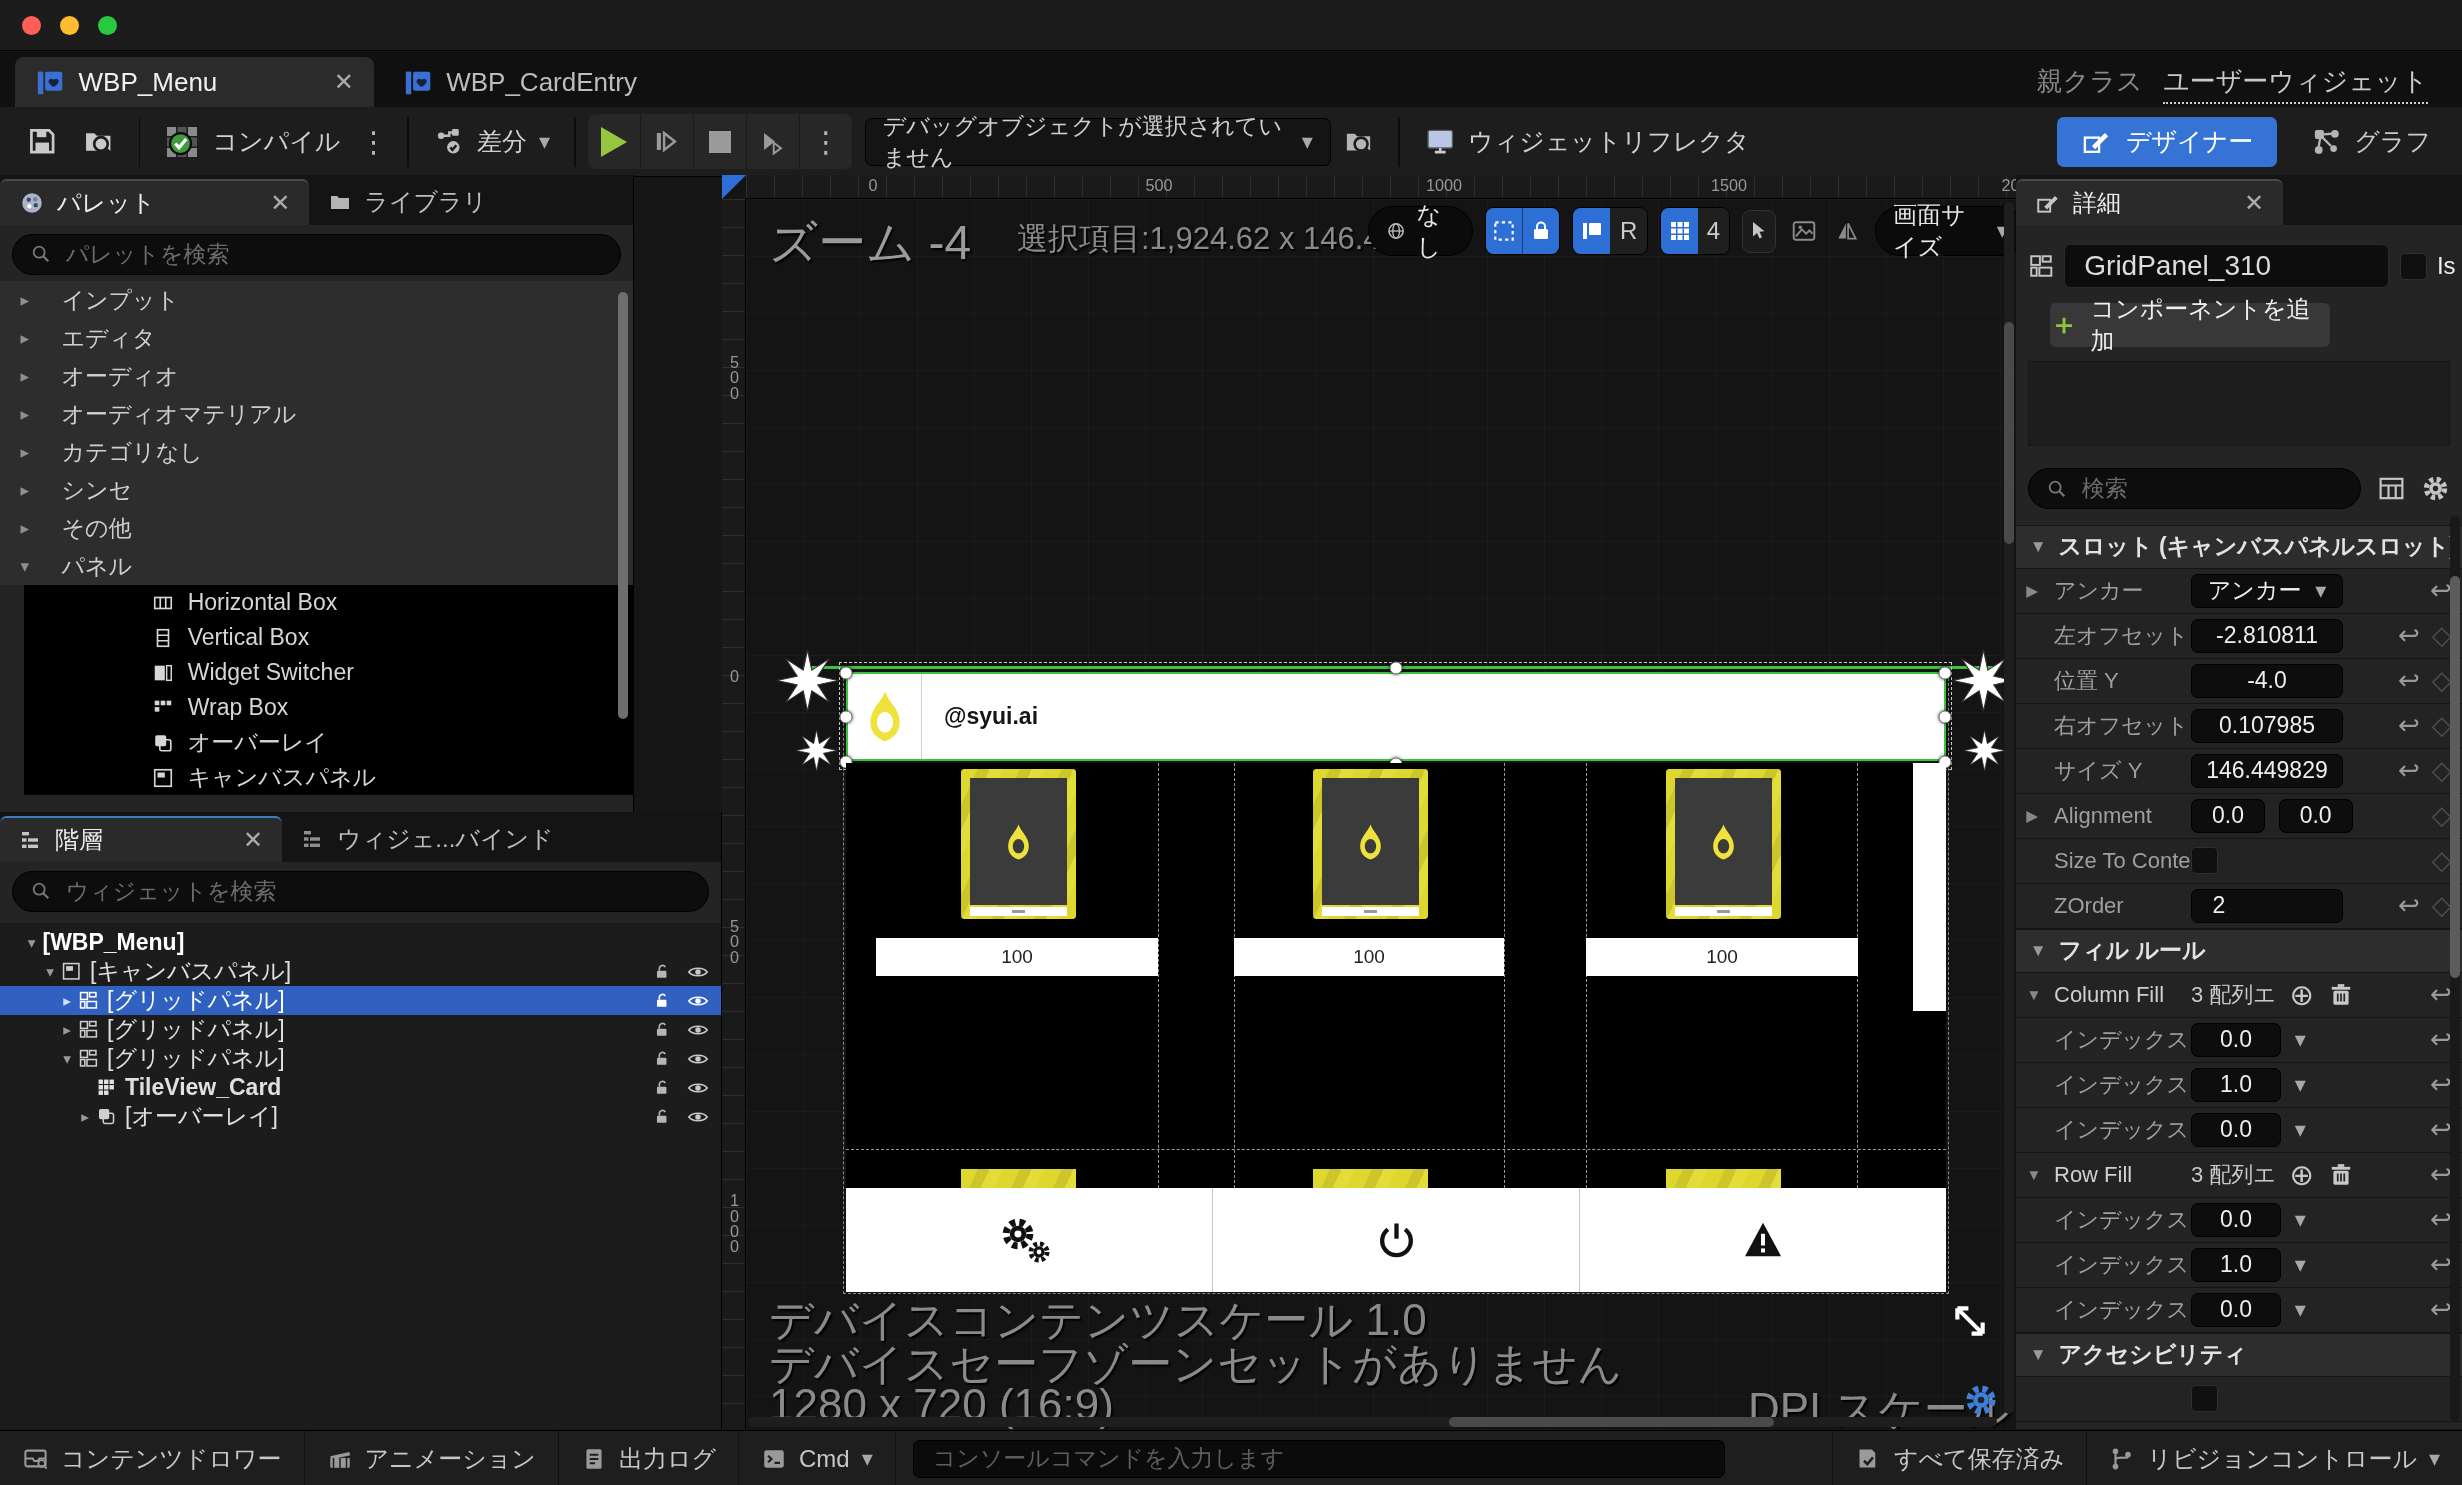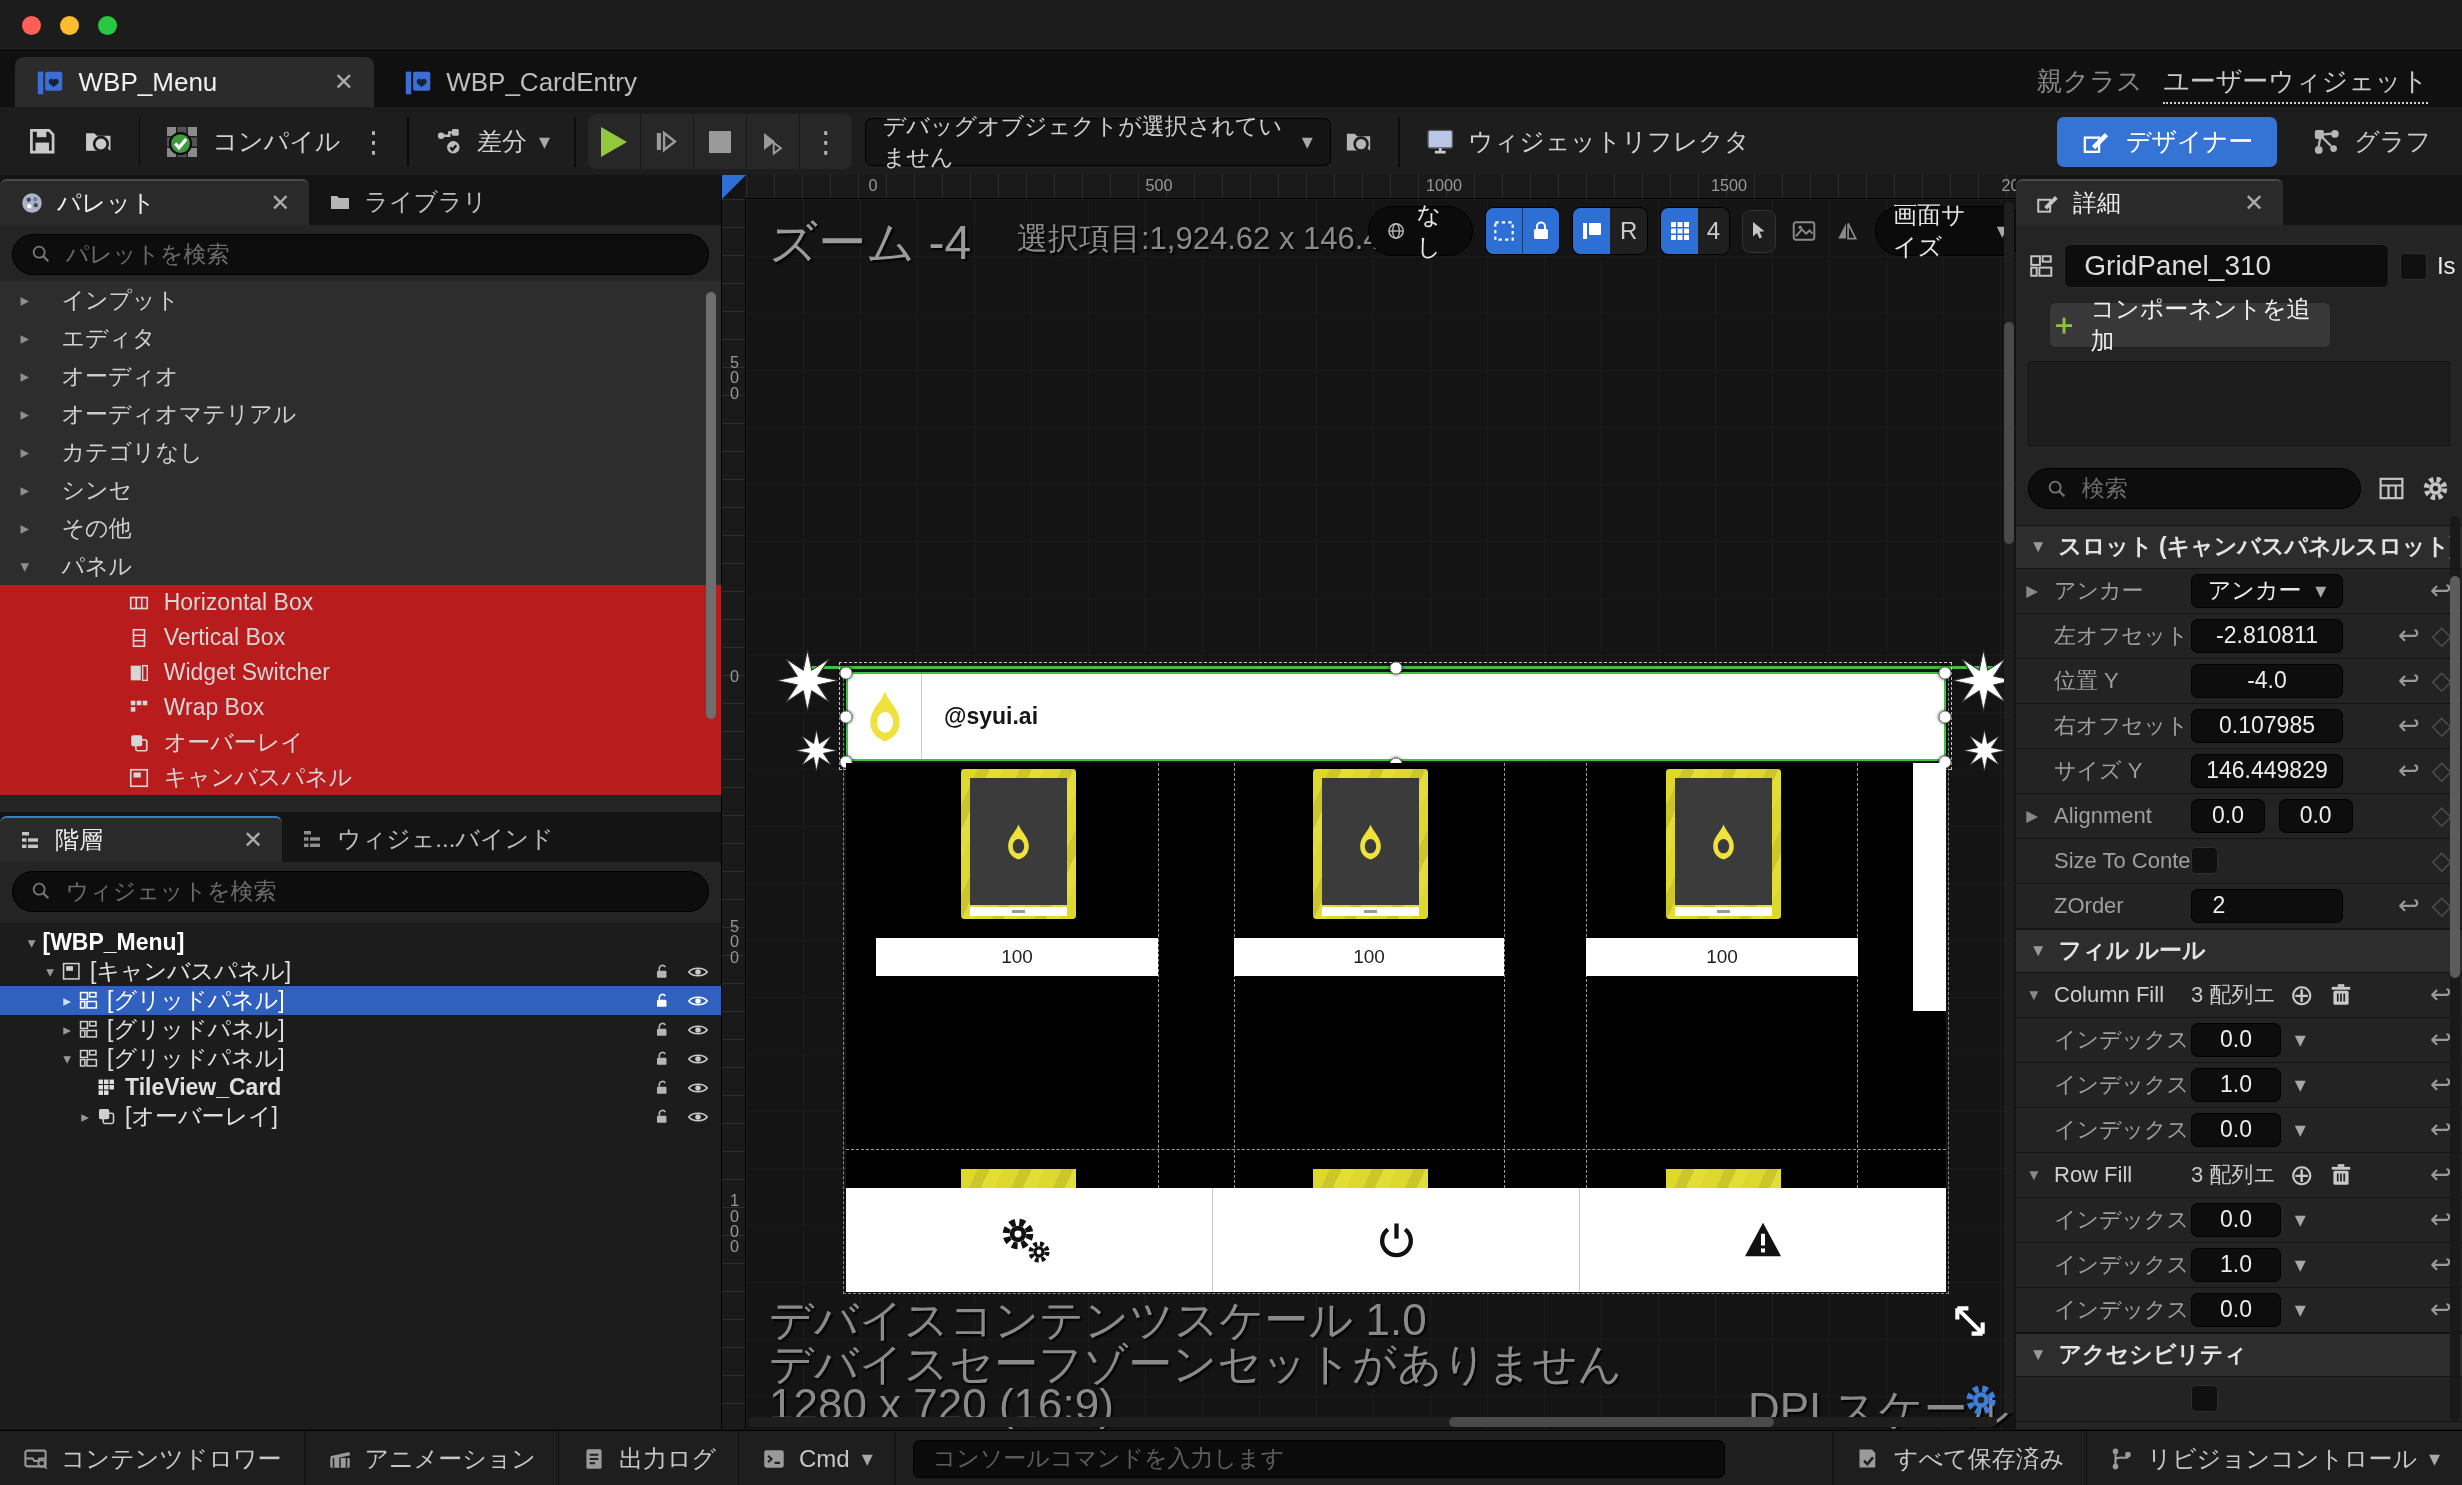--- a/index.html
+++ b/index.html
@@ -43,26 +43,26 @@
 
   
   .panel { background:#242424; }
   .panel-tabs { height:50px; background:#141414; display:flex; align-items:flex-end; }
   .ptab { height:46px; display:flex; align-items:center; gap:12px; padding:0 19px; font-size:24px; color:#bdbdbd; }
   .ptab.active { background:#2a2a2a; border-radius:6.8px 6.8px 0 0; color:#eee; border-top:2.6px solid #4a4a4a; }
   .ptab.active.bluetop { border-top:2.6px solid #3d7dc4; }
   .searchbox { height:41px; background:#0d0d0d; border:0.9px solid #000; border-radius:20.5px; display:flex; align-items:center; gap:13.7px; padding:0 17px; color:#6b6b6b; font-size:23px; }
 
   
-  .palette { left:0; top:175px; width:722px; height:637px; border-right:1.7px solid #000; }
+  .palette { left:0; top:175px; width:634px; height:637px; border-right:1.7px solid #000; }
   .pal-cats { margin-top:6.8px; background:#2d2d2d; position:relative; }
   .cat-row { height:38px; display:flex; align-items:center; gap:22px; padding-left:20.5px; color:#cfcfcf; font-size:23px; }
   .cat-arrow { color:#8f8f8f; font-size:17px; width:19px; }
   .pal-scroll { position:absolute; right:5.1px; top:10.3px; width:10.3px; height:427px; background:#6e6e6e; border-radius:5.1px; }
-  .pal-items { background:#b91c1c; }
+  .pal-items { background:#000000;margin-left:24px; }
   .item-row { height:35px; display:flex; align-items:center; gap:13.7px; padding-left:128px; color:#d6d6d6; font-size:23px; }
   .item-row svg { flex:none; }
 
   
   .hier { left:0; top:812px; width:722px; height:617px; border-right:1.7px solid #000; }
   .tree { background:#1c1c1c; position:absolute; top:111px; bottom:0; left:0; right:0; padding-top:5.1px; }
   .h-row { height:29px; display:flex; align-items:center; padding-right:12px; font-size:23px; color:#e0e0e0; }
   .h-row .arrow { width:22px; color:#999; font-size:15.4px; text-align:center; flex:none; }
   .h-row .spacer { flex:1; }
   .h-row.sel { background:#3060c0; color:#fff; }

